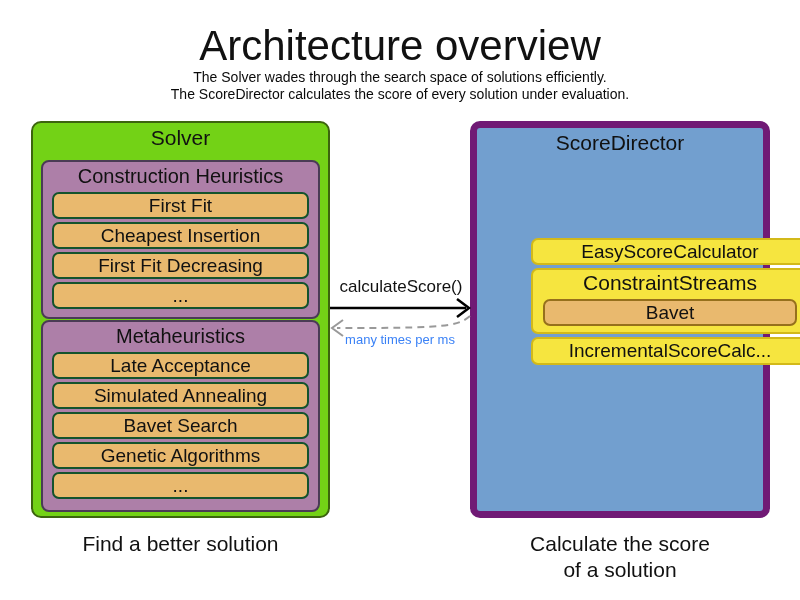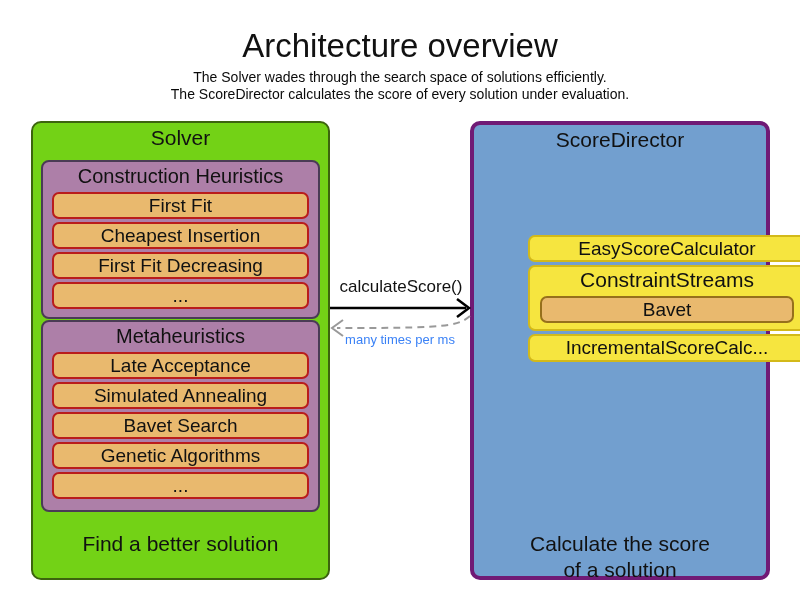--- a/index.html
+++ b/index.html
@@ -4,42 +4,42 @@
 <style>
   * { margin:0; padding:0; box-sizing:border-box; }
   body { background:#ffffff; }
   #canvas {
     position:relative; width:800px; height:600px; background:#ffffff;
     font-family:"Liberation Sans", sans-serif; color:#111; overflow:hidden;
   }
   .center { text-align:center; }
 
   
-  .page-title { position:absolute; top:29px; left:0; width:100%; font-size:33px; line-height:34px; }
+  .page-title { position:absolute; top:29px; left:0; width:100%; font-size:42px; line-height:34px; }
   .subtitle { position:absolute; left:0; width:100%; font-size:14px; line-height:15px; color:#0a0a0a; }
   .subtitle.l1 { top:70px; }
   .subtitle.l2 { top:87px; }
 
   
-  .bigbox { position:absolute; top:121px; height:459px; border-radius:10px; }
+  .bigbox { position:absolute; top:121px; height:397px; border-radius:10px; }
   .solver { left:31px; width:299px; background:#73d216; border:2px solid #3c640e; }
-  .director { left:470px; width:300px; background:#729fcf; border:4px solid #701a75; }
+  .director { left:470px; width:300px; background:#729fcf; border:7px solid #701a75; }
   .bigbox-title { position:absolute; top:3px; left:0; width:100%; font-size:21px; line-height:24px; }
 
   
   .section {
     position:absolute; left:8px; width:279px; background:#ad7fa8;
     border:2px solid #4a3b55; border-radius:8px;
   }
   .section.ch { top:37px; height:159px; }
   .section.mh { top:197px; height:192px; }
   .sec-title { height:28px; line-height:28px; font-size:20px; text-align:center; }
   .items { display:flex; flex-direction:column; gap:3px; padding:2px 9px 0 9px; }
   .item {
-    height:27px; background:#e9b96e; border:2px solid #b91c1c; border-radius:7px;
+    height:27px; background:#e9b96e; border:2px solid #14532d; border-radius:7px;
     font-size:19px; line-height:23px; text-align:center;
   }
 
   
   .calc {
     position:absolute; left:10px; width:278px; background:#f6e53f;
     border:2px solid #d3b919; border-radius:7px; font-size:19px; text-align:center;margin-left:44px;
   }
   .calc.easy { top:110px; height:27px; line-height:23px; }
   .calc.cs   { top:140px; height:66px; }

